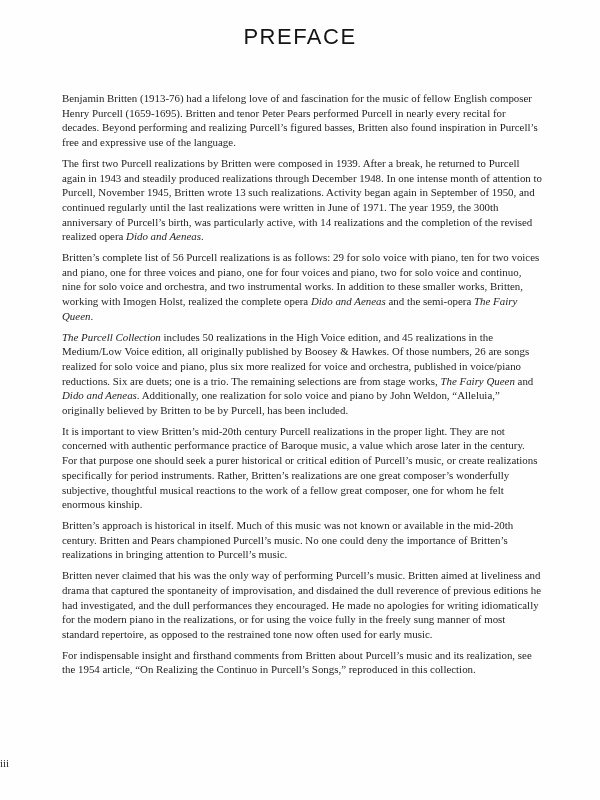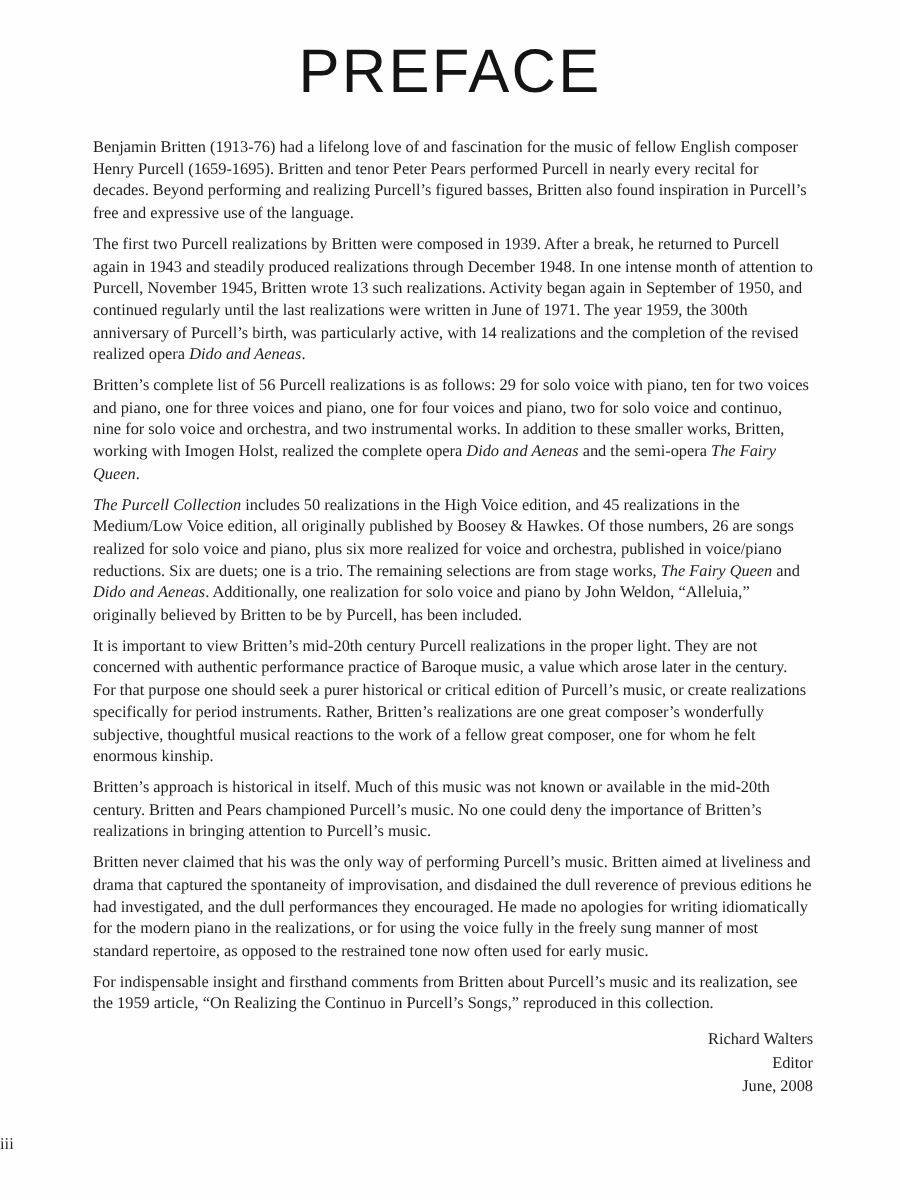--- a/index.html
+++ b/index.html
@@ -15,21 +15,21 @@
     color: #1e1e1e;
     overflow: hidden;
   }
   .title {
     position: absolute;
     top: 24px; left: 0; width: 600px;
     margin: 0;
     text-align: center;
     font-family: "Liberation Sans", "DejaVu Sans", sans-serif;
     font-weight: 400;
-    font-size: 41px;
+    font-size: 22px;
     letter-spacing: 1.5px;
     color: #141414;
   }
   .content {
     position: absolute;
     top: 91px; left: 62px;
     width: 480px;
     font-size: 10.9px;
     line-height: 14.7px;
     text-align: left;
@@ -65,26 +65,21 @@
     <p class="para"><span>Britten’s complete list of 56 Purcell realizations is as follows: 29 for solo voice with piano, ten for two voices and piano, one for three voices and piano, one for four voices and piano, two for solo voice and continuo, nine for solo voice and orchestra, and two instrumental works. In addition to these smaller works, Britten, working with Imogen Holst, realized the complete opera </span><span class="it">Dido and Aeneas</span><span> and the semi-opera </span><span class="it">The Fairy Queen</span><span>.</span></p>
 
     <p class="para"><span class="it">The Purcell Collection</span><span> includes 50 realizations in the High Voice edition, and 45 realizations in the Medium/Low Voice edition, all originally published by Boosey &amp; Hawkes. Of those numbers, 26 are songs realized for solo voice and piano, plus six more realized for voice and orchestra, published in voice/piano reductions. Six are duets; one is a trio. The remaining selections are from stage works, </span><span class="it">The Fairy Queen</span><span> and </span><span class="it">Dido and Aeneas</span><span>. Additionally, one realization for solo voice and piano by John Weldon, “Alleluia,” originally believed by Britten to be by Purcell, has been included.</span></p>
 
     <p class="para"><span>It is important to view Britten’s mid-20th century Purcell realizations in the proper light. They are not concerned with authentic performance practice of Baroque music, a value which arose later in the century. For that purpose one should seek a purer historical or critical edition of Purcell’s music, or create realizations specifically for period instruments. Rather, Britten’s realizations are one great composer’s wonderfully subjective, thoughtful musical reactions to the work of a fellow great composer, one for whom he felt enormous kinship.</span></p>
 
     <p class="para"><span>Britten’s approach is historical in itself. Much of this music was not known or available in the mid-20th century. Britten and Pears championed Purcell’s music. No one could deny the importance of Britten’s realizations in bringing attention to Purcell’s music.</span></p>
 
     <p class="para"><span>Britten never claimed that his was the only way of performing Purcell’s music. Britten aimed at liveliness and drama that captured the spontaneity of improvisation, and disdained the dull reverence of previous editions he had investigated, and the dull performances they encouraged. He made no apologies for writing idiomatically for the modern piano in the realizations, or for using the voice fully in the freely sung manner of most standard repertoire, as opposed to the restrained tone now often used for early music.</span></p>
 
-    <p class="para"><span>For indispensable insight and firsthand comments from Britten about Purcell’s music and its realization, see the 1959 article, “On Realizing the Continuo in Purcell’s Songs,” reproduced in this collection.</span></p>
+    <p class="para"><span>For indispensable insight and firsthand comments from Britten about Purcell’s music and its realization, see the 1954 article, “On Realizing the Continuo in Purcell’s Songs,” reproduced in this collection.</span></p>
 
 
-    <div class="signature">
-      <div>Richard Walters</div>
-      <div>Editor</div>
-      <div>June, 2008</div>
-    </div>
 
   </div>
 
   <div class="page-number">iii</div>
 
 </div>
 
 </body></html>

